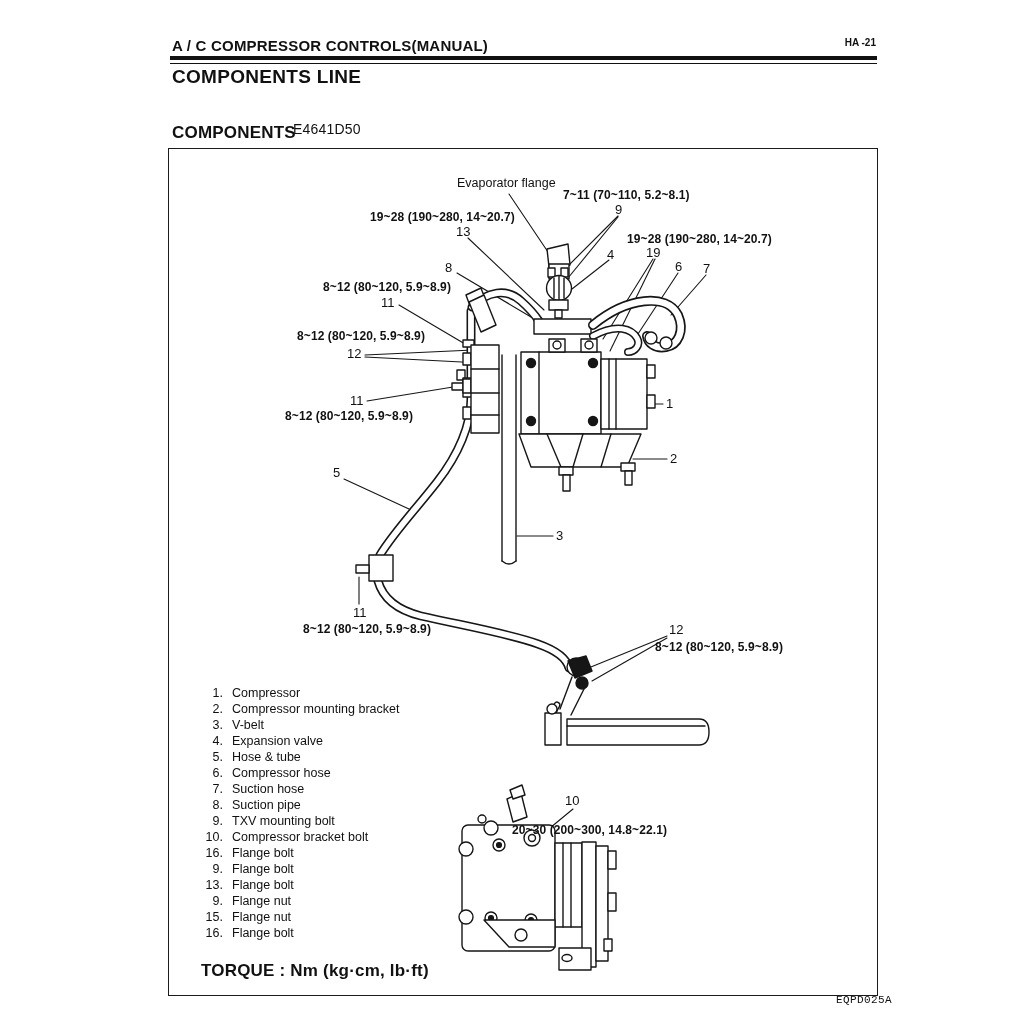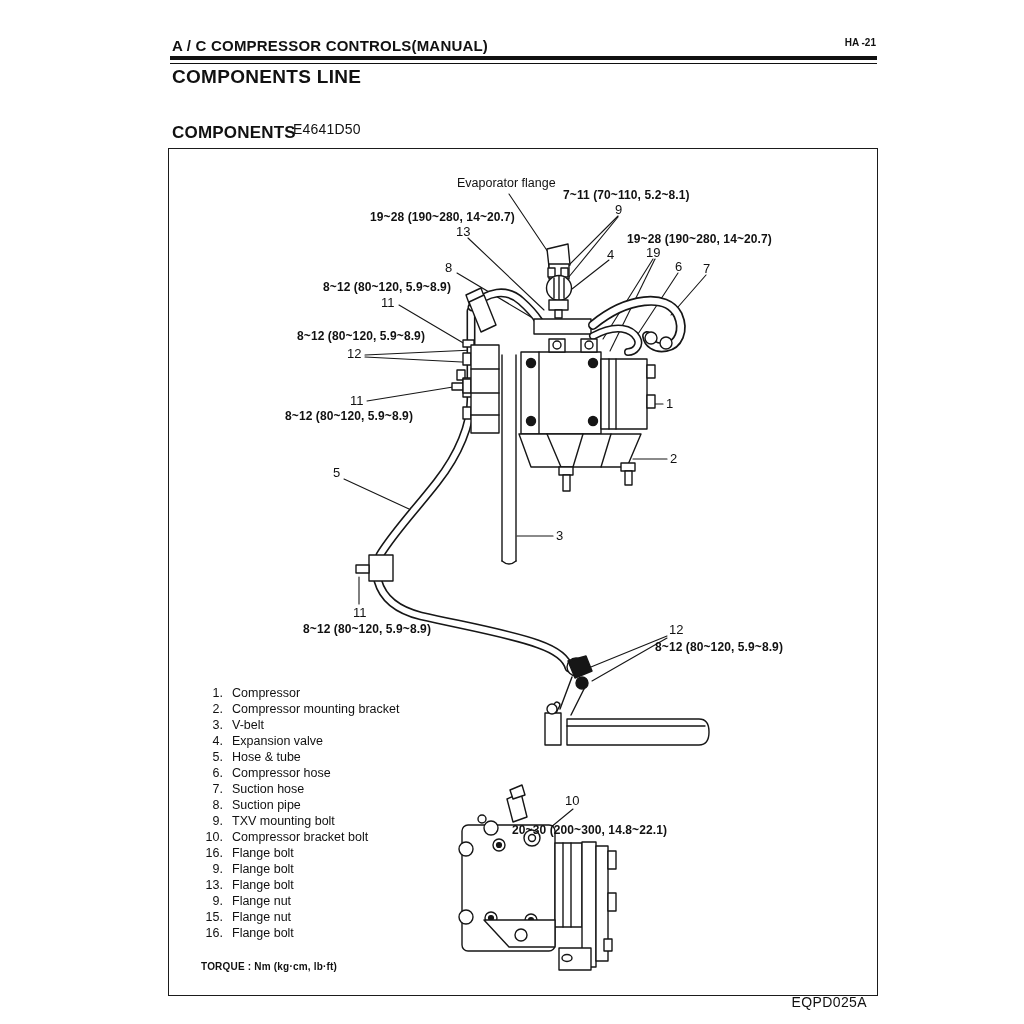--- a/index.html
+++ b/index.html
@@ -22,22 +22,22 @@
   .figure svg{position:absolute;left:0;top:0;}
   .co{position:absolute;white-space:nowrap;line-height:1;}
   .co.b{font-size:12px;font-weight:bold;letter-spacing:.1px;}
   .co.r{font-size:12.5px;}
   .co.n{font-size:13px;font-weight:500;}
   
   .plist{position:absolute;left:30px;top:536px;font-size:12.5px;}
   .prow{display:flex;height:16px;line-height:16px;}
   .pnum{width:24px;text-align:right;}
   .pname{margin-left:9px;}
-  .torque-note{position:absolute;left:32px;top:812px;font-size:10px;font-weight:bold;letter-spacing:.2px;}
-  .fig-code{top:994px;right:157px;font-size:14px;letter-spacing:.4px;}
+  .torque-note{position:absolute;left:32px;top:812px;font-size:17px;font-weight:bold;letter-spacing:.2px;}
+  .fig-code{top:994px;right:132px;font-size:11px;letter-spacing:.4px;font-family:Liberation Mono, monospace;}
 </style>
 </head>
 <body>
 
 <div class="abs hdr-title">A / C COMPRESSOR CONTROLS(MANUAL)</div>
 <div class="abs hdr-page">HA -21</div>
 <div class="abs rule-thick"></div>
 <div class="abs rule-thin"></div>
 <div class="abs sec-title">COMPONENTS LINE</div>
 <div class="abs comp-head">COMPONENTS</div>

